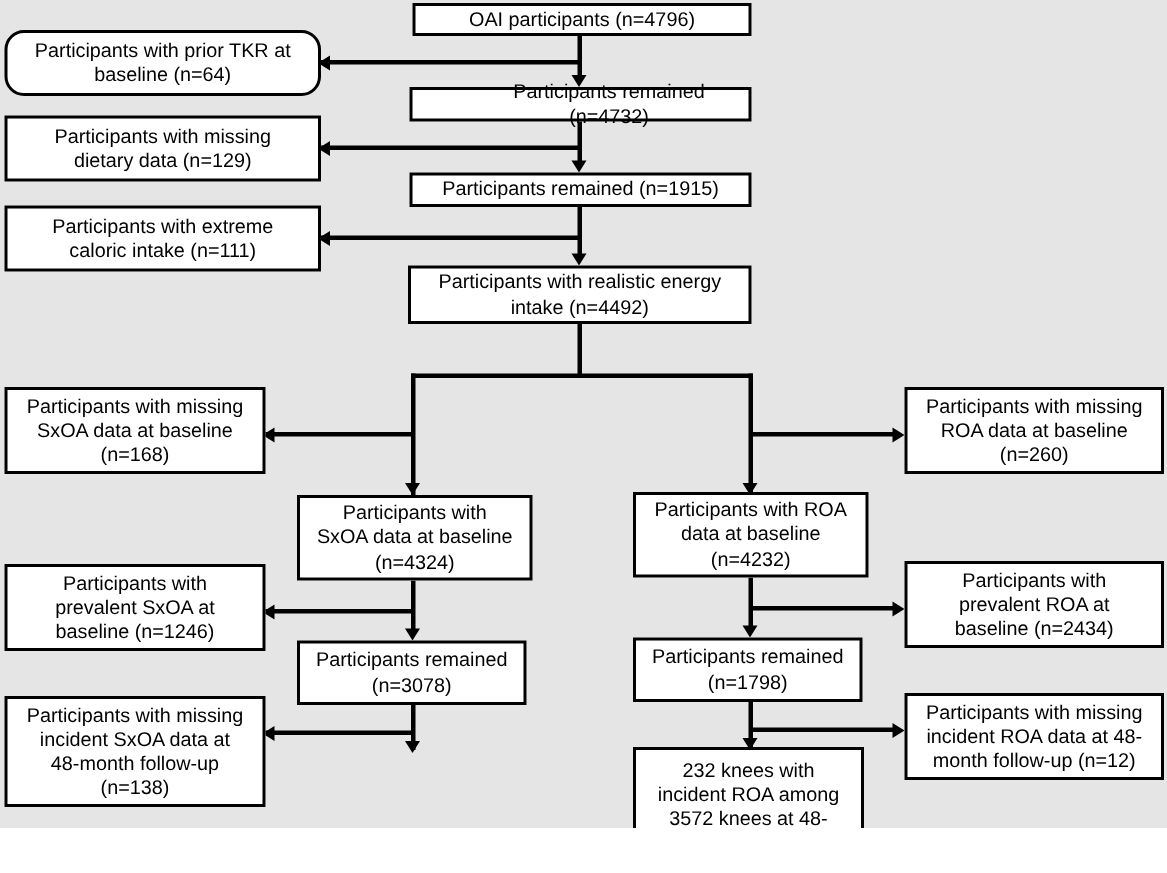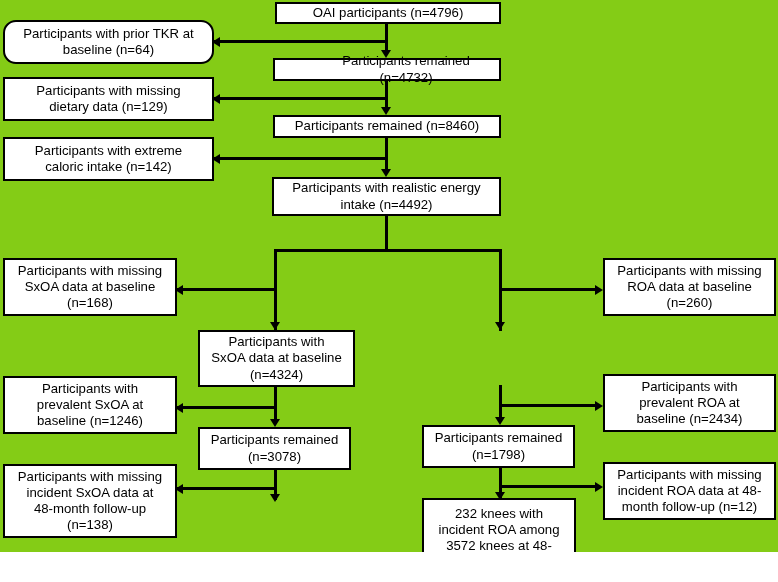--- a/index.html
+++ b/index.html
@@ -4,21 +4,21 @@
 <style>
   html, body {
     margin: 0;
     padding: 0;
     background: #ffffff;
   }
   #canvas {
     position: relative;
     width: 778px;
     height: 552px;
-    background: #84cc16;
+    background: #e5e5e5;
     font-family: "Liberation Sans", sans-serif;
     overflow: hidden;
   }
   .box {
     position: absolute;
     box-sizing: border-box;
     border: 2.5px solid #000000;
     background: #ffffff;
     display: flex;
     align-items: center;
@@ -119,40 +119,43 @@
   <div class="box" style="left:275px; top:2px; width:226px; height:22px;">OAI participants (n=4796)</div>
 
   <div class="box" style="left:3px; top:20px; width:211px; height:44px;border-radius:13px;">Participants with prior TKR at
 baseline (n=64)</div>
 
   <div class="box" style="left:273px; top:58px; width:228px; height:23px;padding-left:42px;">Participants remained (n=4732)</div>
 
   <div class="box" style="left:3px; top:77px; width:211px; height:44px;">Participants with missing
 dietary data (n=129)</div>
 
-  <div class="box" style="left:273px; top:115px; width:228px; height:23px;">Participants remained (n=8460)</div>
+  <div class="box" style="left:273px; top:115px; width:228px; height:23px;">Participants remained (n=1915)</div>
 
   <div class="box" style="left:3px; top:137px; width:211px; height:44px;">Participants with extreme
-caloric intake (n=142)</div>
+caloric intake (n=111)</div>
 
   <div class="box" style="left:272px; top:177px; width:229px; height:39px;">Participants with realistic energy
 intake (n=4492)</div>
 
   <div class="box" style="left:3px; top:258px; width:174px; height:58px;">Participants with missing
 SxOA data at baseline
 (n=168)</div>
 
   <div class="box" style="left:603px; top:258px; width:173px; height:58px;">Participants with missing
 ROA data at baseline
 (n=260)</div>
 
   <div class="box" style="left:198px; top:330px; width:157px; height:57px;">Participants with
 SxOA data at baseline
 (n=4324)</div>
 
+  <div class="box" style="left:422px; top:328px; width:157px; height:57px;">Participants with ROA
+data at baseline
+(n=4232)</div>
 
   <div class="box" style="left:3px; top:376px; width:174px; height:58px;">Participants with
 prevalent SxOA at
 baseline (n=1246)</div>
 
   <div class="box" style="left:603px; top:374px; width:173px; height:58px;">Participants with
 prevalent ROA at
 baseline (n=2434)</div>
 
   <div class="box" style="left:198px; top:427px; width:153px; height:43px;">Participants remained

